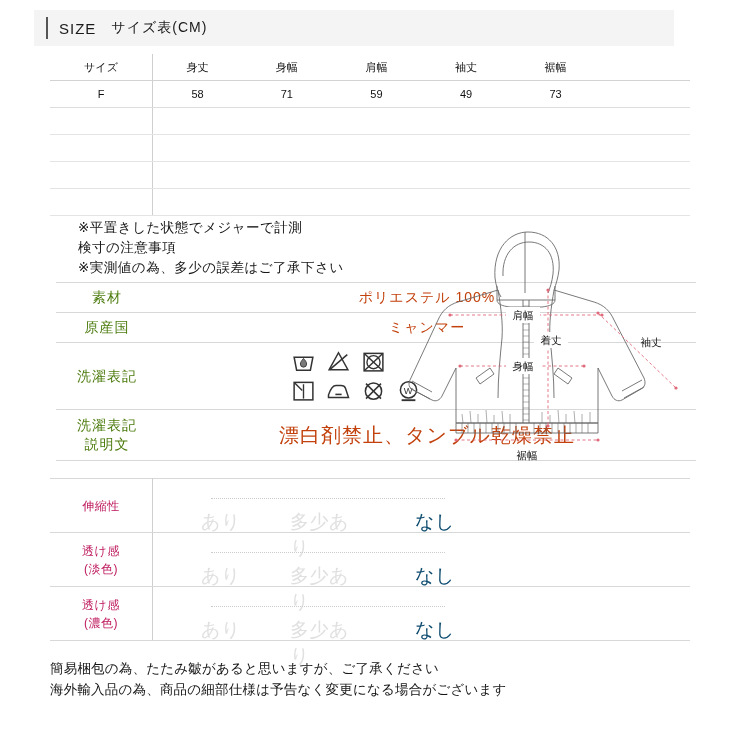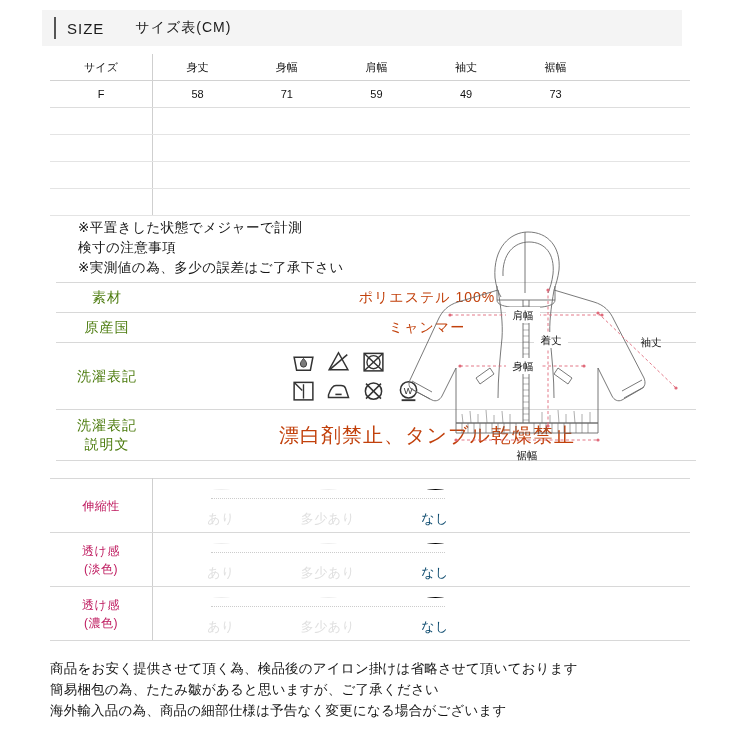--- a/index.html
+++ b/index.html
@@ -18,21 +18,21 @@
   .page {
     position: relative;
     width: 740px;
     height: 740px;
     background: #ffffff;
   }
 
   
   .size-header {
     position: absolute;
-    left: 42px;
+    left: 34px;
     top: 10px;
     width: 640px;
     height: 36px;
     background: #f4f4f4;
     display: flex;
     align-items: center;
   }
   .header-bar {
     width: 2px;
     height: 22px;
@@ -42,21 +42,21 @@
   .header-size-label {
     font-size: 15px;
     letter-spacing: 1px;
     color: #1a1a1a;
     margin-left: 11px;
     font-weight: 400;
   }
   .header-title {
     font-size: 14px;
     color: #1a1a1a;
-    margin-left: 31px;
+    margin-left: 15px;
     letter-spacing: 1px;
   }
 
   
   .size-table {
     position: absolute;
     left: 50px;
     top: 54px;
     width: 640px;
     border-collapse: collapse;
@@ -197,21 +197,21 @@
   }
   .dot {
     width: 17px;
     height: 19px;
     border-radius: 50%;
     background: #ededed;
     margin-top: 5px;
   }
   .dot.active { background: #000000; }
   .stop-label {
-    font-size: 13px;
+    font-size: 19px;
     margin-top: 20px;
     color: #e0e0e0;
     letter-spacing: 0.5px;
   }
   .stop-label.active { color: #0c4a6e; }
 
   
   .footer {
     position: absolute;
     left: 50px;
@@ -514,18 +514,17 @@
       <rect x="108" y="140" width="34" height="16" fill="#ffffff"></rect>
       <text x="125" y="152" text-anchor="middle">身幅</text>
       <rect x="136" y="114" width="34" height="16" fill="#ffffff"></rect>
       <text x="153" y="126" text-anchor="middle">着丈</text>
       <text x="253" y="128" text-anchor="middle">袖丈</text>
       <text x="129" y="241" text-anchor="middle">裾幅</text>
     </g>
   </svg>
 
   <div class="footer">
-    <div class="footer-line">商品をお安く提供させて頂く為、検品後のアイロン掛けは省略させて頂いております</div>
     <div class="footer-line">簡易梱包の為、たたみ皺があると思いますが、ご了承ください</div>
     <div class="footer-line">海外輸入品の為、商品の細部仕様は予告なく変更になる場合がございます</div>
   </div>
 
 </div>
 
 </body></html>

